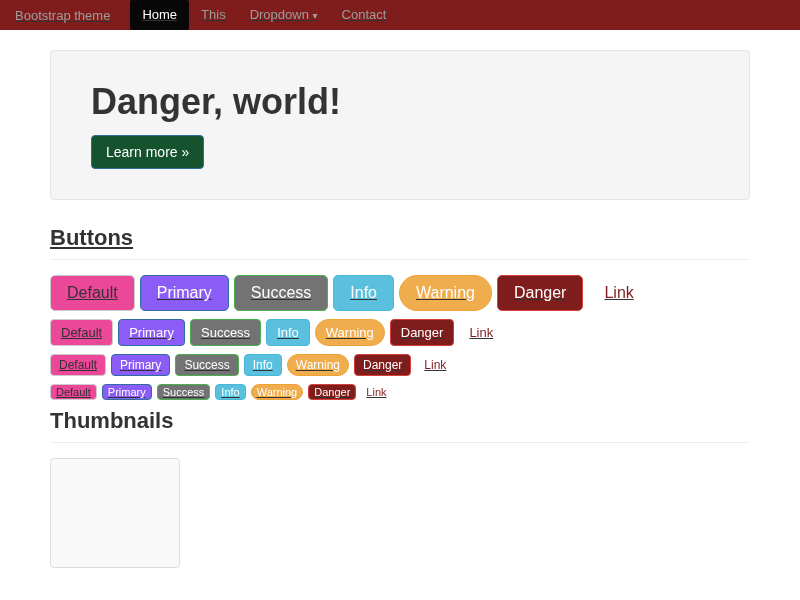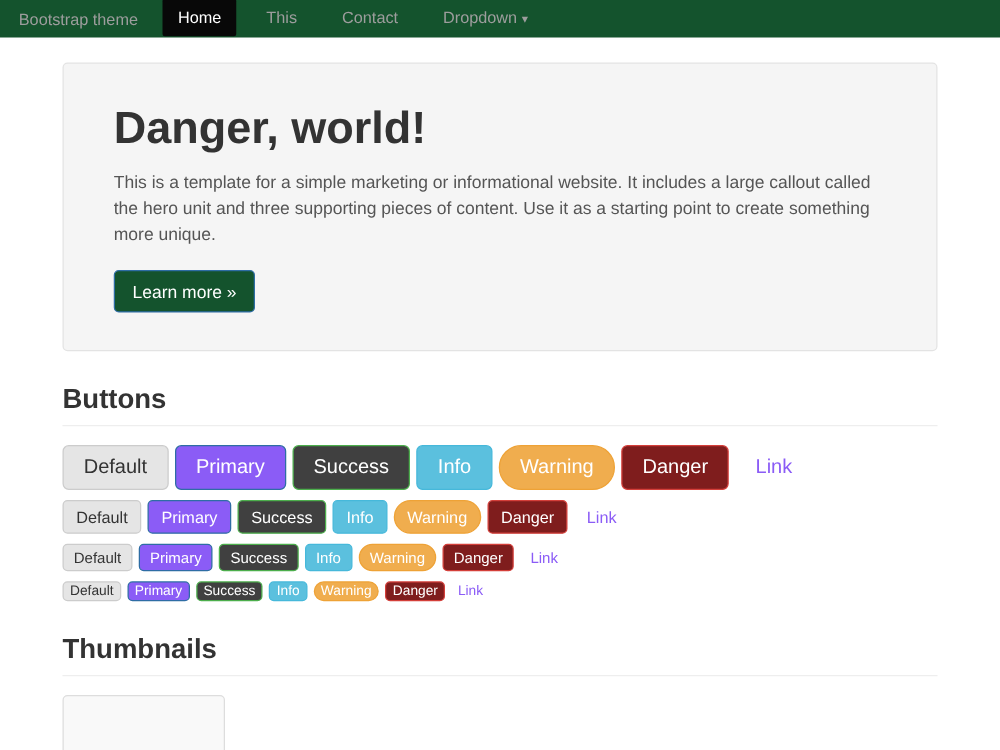--- a/index.html
+++ b/index.html
@@ -1,35 +1,36 @@
 <!DOCTYPE html>
 <html><head>
   <meta charset="utf-8">
   <style>
     * { box-sizing: border-box; margin: 0; padding: 0; }
     body { font-family: "Helvetica Neue", Helvetica, Arial, sans-serif; font-size: 14px; color: #333; background: #fff; }
 
     
     .navbar {
-      background-color: #14532d;
+      background-color: #7f1d1d;
       height: 30px;
       display: flex;
       align-items: center;
       padding: 0 15px;
+      text-decoration: underline;
     }
     .navbar-brand {
       color: #9d9d9d;
       font-size: 13px;
       margin-right: 20px;
       text-decoration: none;
     }
     .navbar-nav {
       display: flex;
       list-style: none;
-      gap: 12px;
+      gap: 0;
     }
     .navbar-nav li a {
       color: #9d9d9d;
       text-decoration: none;
       font-size: 13px;
       padding: 6px 12px;
       display: block;
       line-height: 18px;
     }
     .navbar-nav li.active a {
@@ -82,21 +83,21 @@
     .section-title {
       font-size: 22px;
       font-weight: bold;
       color: #333;
       margin-bottom: 15px;
       padding-bottom: 8px;
       border-bottom: 1px solid #eee;
     }
 
     
-    .buttons-section { margin-bottom: 25px; }
+    .buttons-section { margin-bottom: 8px; text-decoration: underline; }
 
     .btn-row {
       display: flex;
       align-items: center;
       gap: 5px;
       margin-bottom: 8px;
       flex-wrap: wrap;
     }
 
     .btn {
@@ -110,27 +111,27 @@
     }
     
     .btn-lg { padding: 8px 16px; font-size: 16px; border-radius: 5px; }
     
     .btn-md { padding: 5px 10px; font-size: 13px; }
     
     .btn-sm { padding: 3px 8px; font-size: 12px; }
     
     .btn-xs { padding: 1px 5px; font-size: 11px; }
 
-    .btn-default { background-color: #e5e5e5; border-color: #ccc; color: #333; }
+    .btn-default { background-color: #ec4899; border-color: #ccc; color: #333; }
     .btn-primary { background-color: #8b5cf6; border-color: #2e6da4; color: #fff; }
-    .btn-success { background-color: #404040; border-color: #4cae4c; color: #fff; }
+    .btn-success { background-color: #737373; border-color: #4cae4c; color: #fff; }
     .btn-info { background-color: #5bc0de; border-color: #46b8da; color: #fff; }
     .btn-warning { background-color: #f0ad4e; border-color: #eea236; color: #fff; border-radius: 18px; }
     .btn-danger { background-color: #7f1d1d; border-color: #d43f3a; color: #fff; }
-    .btn-link { background: none; border: none; color: #8b5cf6; text-decoration: none; cursor: pointer; }
+    .btn-link { background: none; border: none; color: #7f1d1d; text-decoration: none; cursor: pointer; }
 
     
     .thumbnails-section { margin-bottom: 20px; }
     .thumbnail-box {
       width: 130px;
       height: 110px;
       border: 1px solid #ddd;
       border-radius: 4px;
       background-color: #f9f9f9;
       display: flex;
@@ -146,36 +147,35 @@
 <nav class="navbar">
   <a class="navbar-brand">Bootstrap theme</a>
   <ul class="navbar-nav">
     <li class="active">
       <a>Home</a>
     </li>
     <li>
       <a>This</a>
     </li>
     <li>
-      <a>Contact</a>
-    </li>
-    <li>
       <a>
         <span>Dropdown</span>
         <span class="dropdown-arrow"> ▾</span>
       </a>
     </li>
+    <li>
+      <a>Contact</a>
+    </li>
   </ul>
 </nav>
 
 <div class="container">
 
   <div class="hero">
     <h1>Danger, world!</h1>
-    <p>This is a template for a simple marketing or informational website. It includes a large callout called the hero unit and three supporting pieces of content. Use it as a starting point to create something more unique.</p>
     <a class="btn-learn-more">Learn more »</a>
   </div>
 
   <div class="buttons-section">
     <h2 class="section-title">Buttons</h2>
 
     <div class="btn-row">
       <button class="btn btn-default btn-lg">Default</button>
       <button class="btn btn-primary btn-lg">Primary</button>
       <button class="btn btn-success btn-lg">Success</button>

